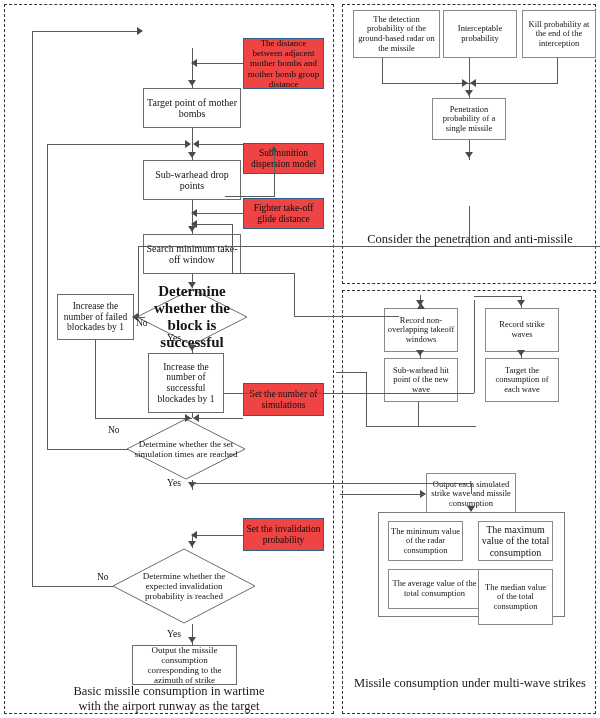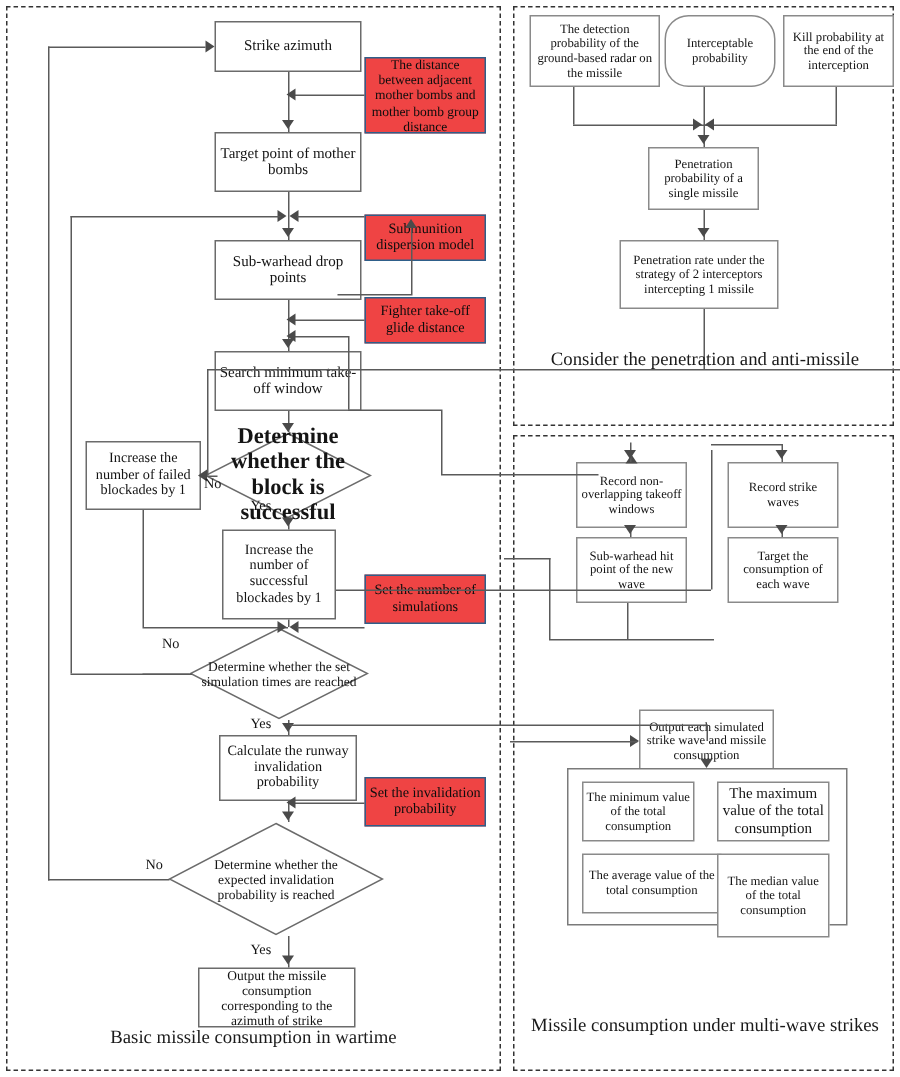--- a/index.html
+++ b/index.html
@@ -38,21 +38,20 @@
 </style>
 </head>
 <body>
 
 <div id="root">
 
   <div class="panel" style="left:4px;top:4px;width:330px;height:710px;"></div>
   <div class="panel" style="left:342px;top:4px;width:254px;height:280px;"></div>
   <div class="panel" style="left:342px;top:290px;width:254px;height:424px;"></div>
 
-  <div class="node" style="left:143px;top:14px;width:98px;height:34px;font-size:10px;">Strike azimuth</div>
 
   <div class="node" style="left:143px;top:88px;width:98px;height:40px;font-size:10px;">Target point of mother bombs</div>
 
   <div class="node" style="left:143px;top:160px;width:98px;height:40px;font-size:10px;">Sub-warhead drop points</div>
 
   <div class="node" style="left:143px;top:234px;width:98px;height:40px;font-size:10px;">Search minimum take-off window</div>
 
   <div class="diamond" style="left:136px;top:288px;width:112px;height:58px;">
     <svg class="dshape" viewBox="0 0 112 58" preserveAspectRatio="none">
       <polygon points="56,1 111,29 56,57 1,29" fill="#ffffff" stroke="#6b6b6b" stroke-width="1"></polygon>
@@ -64,21 +63,20 @@
 
   <div class="node" style="left:148px;top:353px;width:76px;height:60px;font-size:9.5px;">Increase the number of successful blockades by 1</div>
 
   <div class="diamond" style="left:126px;top:418px;width:120px;height:62px;">
     <svg class="dshape" viewBox="0 0 120 62" preserveAspectRatio="none">
       <polygon points="60,1 119,31 60,61 1,31" fill="#ffffff" stroke="#6b6b6b" stroke-width="1"></polygon>
     </svg>
     <div class="dtext" style="font-size:9px;padding:0 7px;">Determine whether the set simulation times are reached</div>
   </div>
 
-  <div class="node" style="left:146px;top:490px;width:92px;height:44px;font-size:9.5px;">Calculate the runway invalidation probability</div>
 
   <div class="diamond" style="left:112px;top:548px;width:144px;height:76px;">
     <svg class="dshape" viewBox="0 0 144 76" preserveAspectRatio="none">
       <polygon points="72,1 143,38 72,75 1,38" fill="#ffffff" stroke="#6b6b6b" stroke-width="1"></polygon>
     </svg>
     <div class="dtext" style="font-size:9px;padding:0 16px;">Determine whether the expected invalidation probability is reached</div>
   </div>
 
   <div class="node" style="left:132px;top:645px;width:105px;height:40px;font-size:9px;">Output the missile consumption corresponding to the azimuth of strike</div>
 
@@ -87,41 +85,40 @@
   <div class="node blue" style="left:243px;top:143px;width:81px;height:31px;font-size:9.5px;">Submunition dispersion model</div>
 
   <div class="node blue" style="left:243px;top:198px;width:81px;height:31px;font-size:9.5px;">Fighter take-off glide distance</div>
 
   <div class="node blue" style="left:243px;top:383px;width:81px;height:33px;font-size:9.5px;">Set the number of simulations</div>
 
   <div class="node blue" style="left:243px;top:518px;width:81px;height:33px;font-size:9.5px;">Set the invalidation probability</div>
 
   <div class="node plain" style="left:353px;top:10px;width:87px;height:48px;font-size:8.5px;">The detection probability of the ground-based radar on the missile</div>
 
-  <div class="node plain" style="left:443px;top:10px;width:74px;height:48px;font-size:8.5px;border-radius:16px;">Interceptable probability</div>
+  <div class="node plain" style="left:443px;top:10px;width:74px;height:48px;font-size:8.5px;">Interceptable probability</div>
 
   <div class="node plain" style="left:522px;top:10px;width:74px;height:48px;font-size:8.5px;">Kill probability at the end of the interception</div>
 
   <div class="node plain" style="left:432px;top:98px;width:74px;height:42px;font-size:8.5px;">Penetration probability of a single missile</div>
 
-  <div class="node plain" style="left:413px;top:160px;width:106px;height:46px;font-size:8.5px;">Penetration rate under the strategy of 2 interceptors intercepting 1 missile</div>
 
   <div class="node plain" style="left:384px;top:308px;width:74px;height:44px;font-size:8.5px;">Record non-overlapping takeoff windows</div>
 
   <div class="node plain" style="left:384px;top:358px;width:74px;height:44px;font-size:8.5px;">Sub-warhead hit point of the new wave</div>
 
   <div class="node plain" style="left:485px;top:308px;width:74px;height:44px;font-size:8.5px;">Record strike waves</div>
 
   <div class="node plain" style="left:485px;top:358px;width:74px;height:44px;font-size:8.5px;">Target the consumption of each wave</div>
 
   <div class="node plain" style="left:426px;top:473px;width:90px;height:42px;font-size:8.5px;">Output each simulated strike wave and missile consumption</div>
 
   <div class="group-box" style="left:378px;top:512px;width:187px;height:105px;"></div>
 
-  <div class="node plain" style="left:388px;top:521px;width:75px;height:40px;font-size:8.5px;">The minimum value of the total consumption</div>
+  <div class="node plain" style="left:388px;top:521px;width:75px;height:40px;font-size:8.5px;">The minimum value of the radar consumption</div>
   <div class="node plain" style="left:478px;top:521px;width:75px;height:40px;font-size:10px;">The maximum value of the total consumption</div>
   <div class="node plain" style="left:388px;top:569px;width:93px;height:40px;font-size:8.5px;">The average value of the total consumption</div>
   <div class="node plain" style="left:478px;top:569px;width:75px;height:56px;font-size:8.5px;">The median value of the total consumption</div>
 
   <div class="ln lv" style="left:192px;top:48px;height:40px;"></div>
   <div class="arw arw-d" style="left:188px;top:80px;"></div>
 
   <div class="ln lh" style="left:193px;top:63px;width:50px;"></div>
   <div class="arw arw-l" style="left:191px;top:59px;"></div>
 
@@ -238,20 +235,21 @@
   <div class="ln lv" style="left:418px;top:402px;height:24px;"></div>
   <div class="ln lh" style="left:366px;top:426px;width:110px;"></div>
   <div class="ln lv" style="left:366px;top:372px;height:54px;"></div>
   <div class="ln lh" style="left:336px;top:372px;width:31px;"></div>
 
   <div class="ln lv" style="left:471px;top:515px;height:0px;"></div>
   <div class="arw arw-d" style="left:467px;top:506px;"></div>
 
   <div class="panel-caption" style="left:24px;top:684px;width:290px;">
     <div>Basic missile consumption in wartime</div>
+    <div>with the airport runway as the target</div>
   </div>
 
   <div class="panel-caption" style="left:352px;top:232px;width:236px;">
     <div>Consider the penetration and anti-missile</div>
   </div>
 
   <div class="panel-caption" style="left:352px;top:676px;width:236px;">
     <div>Missile consumption under multi-wave strikes</div>
   </div>
 

